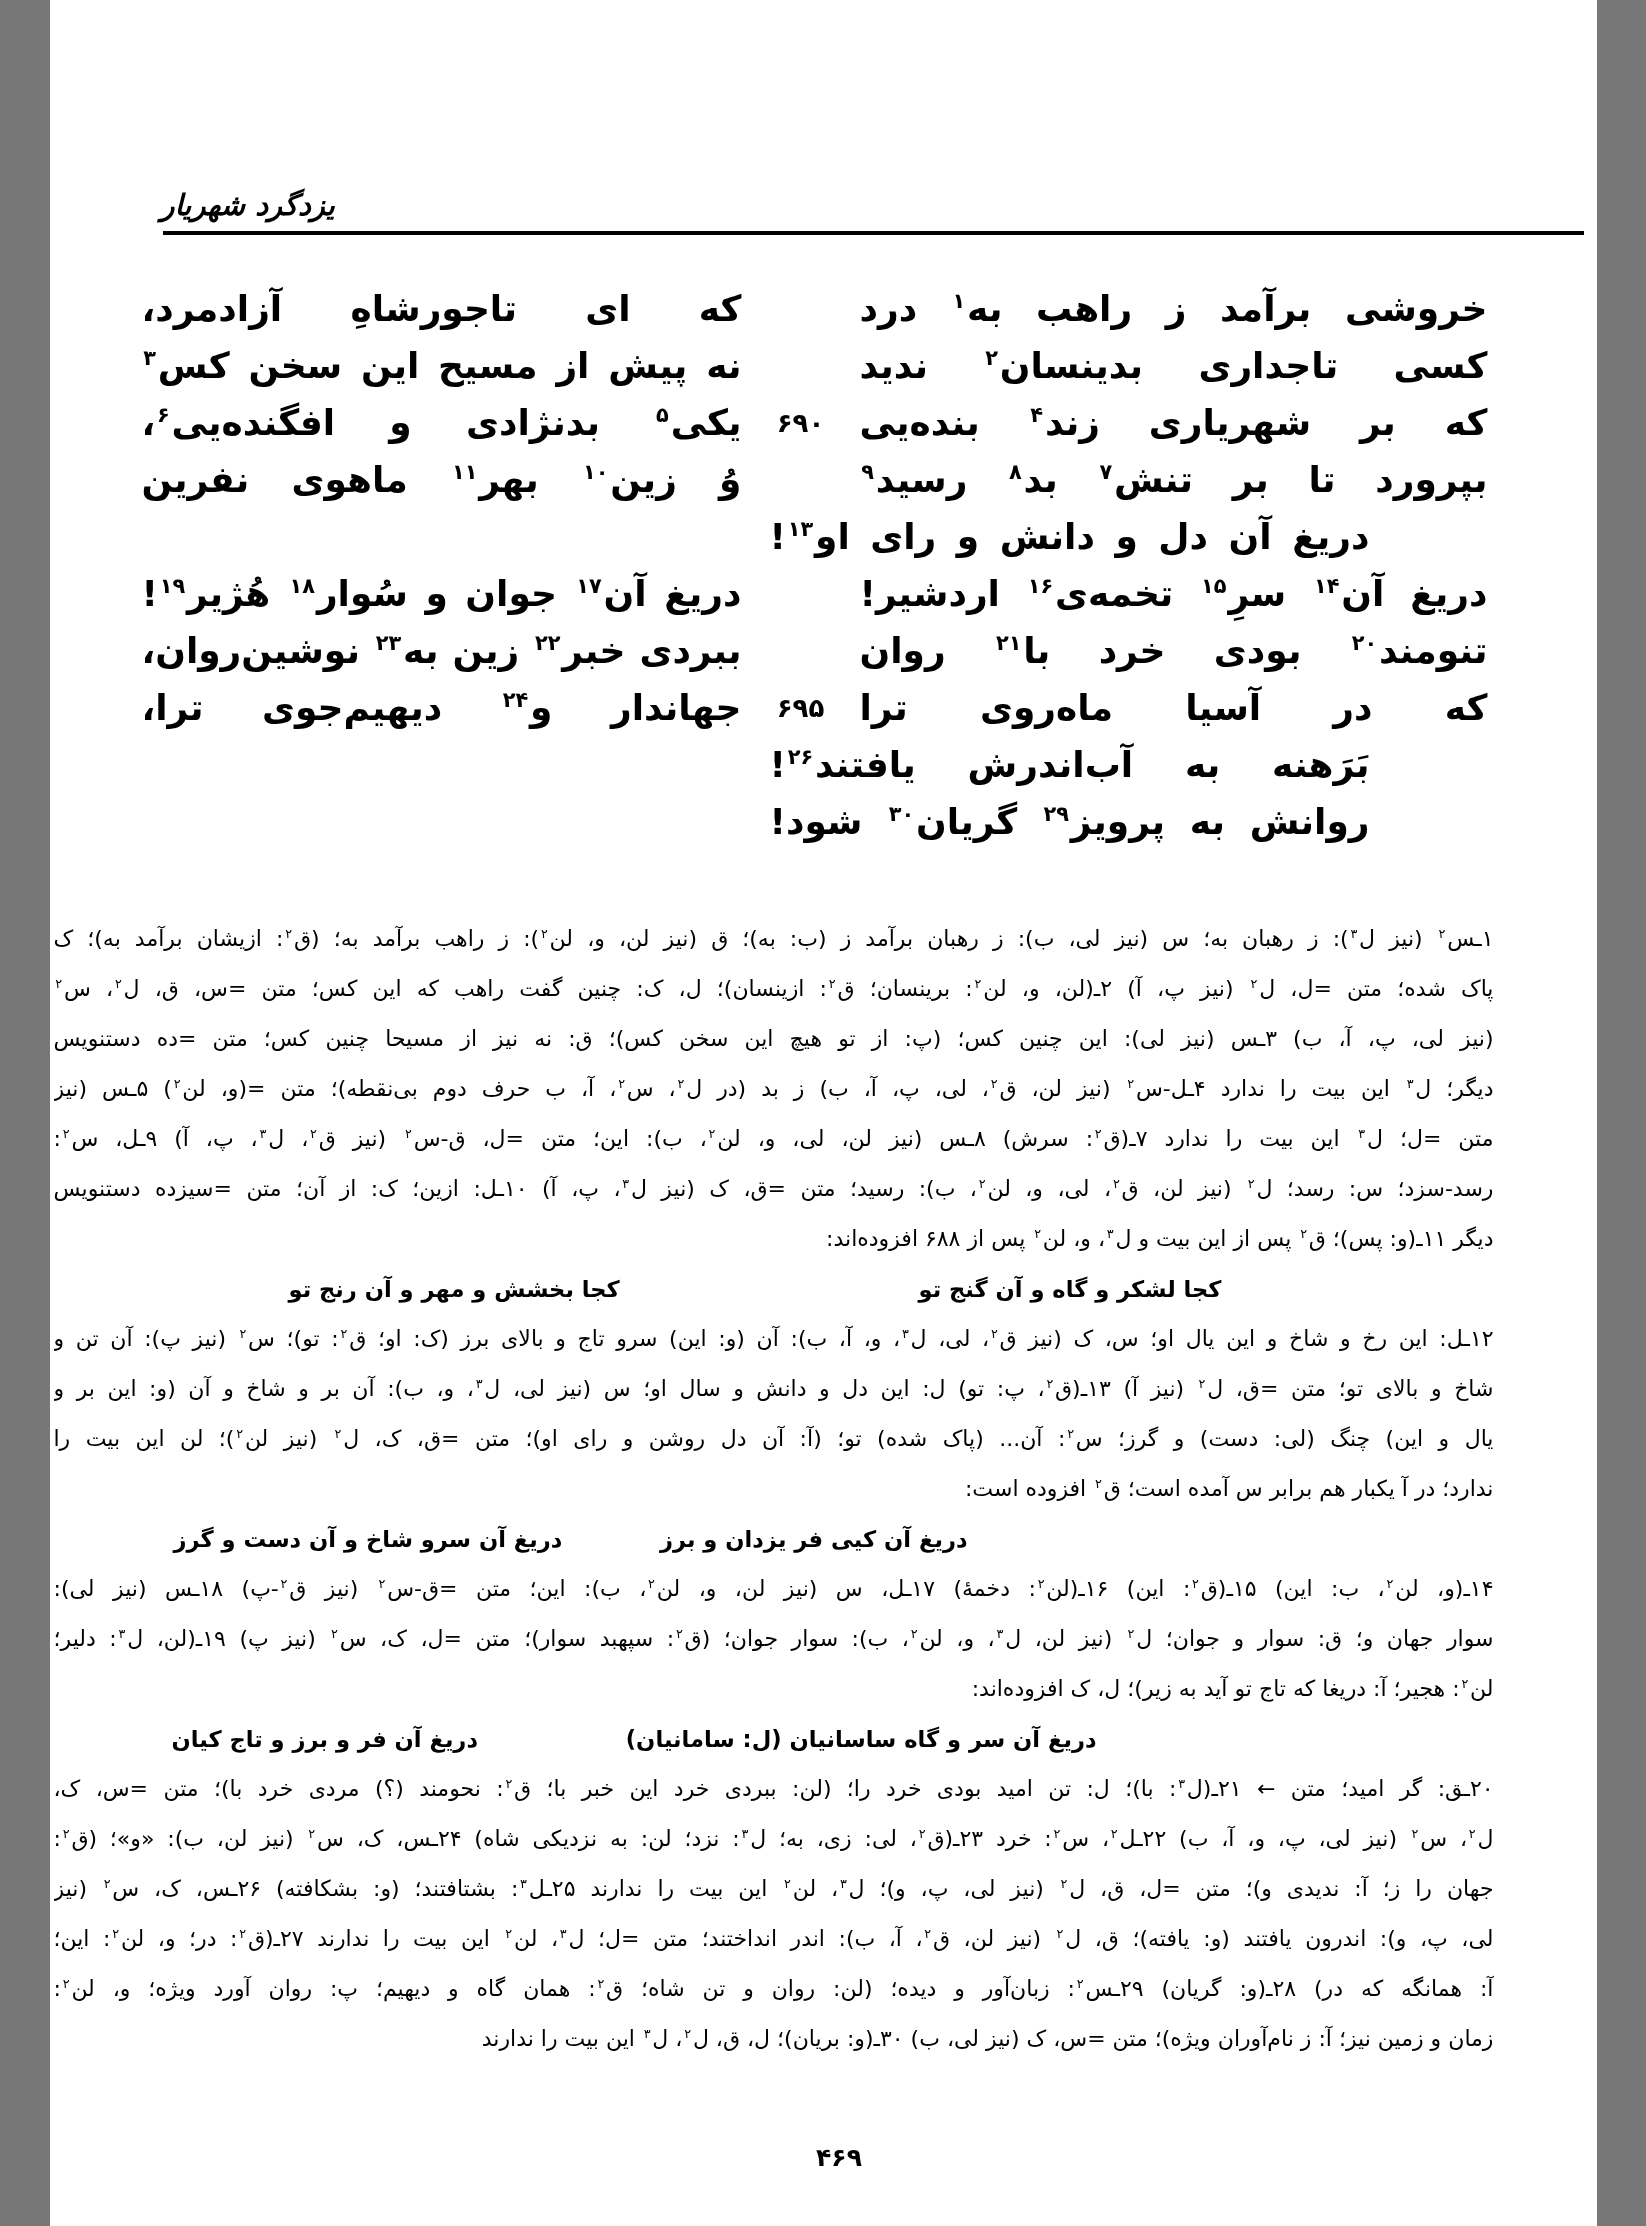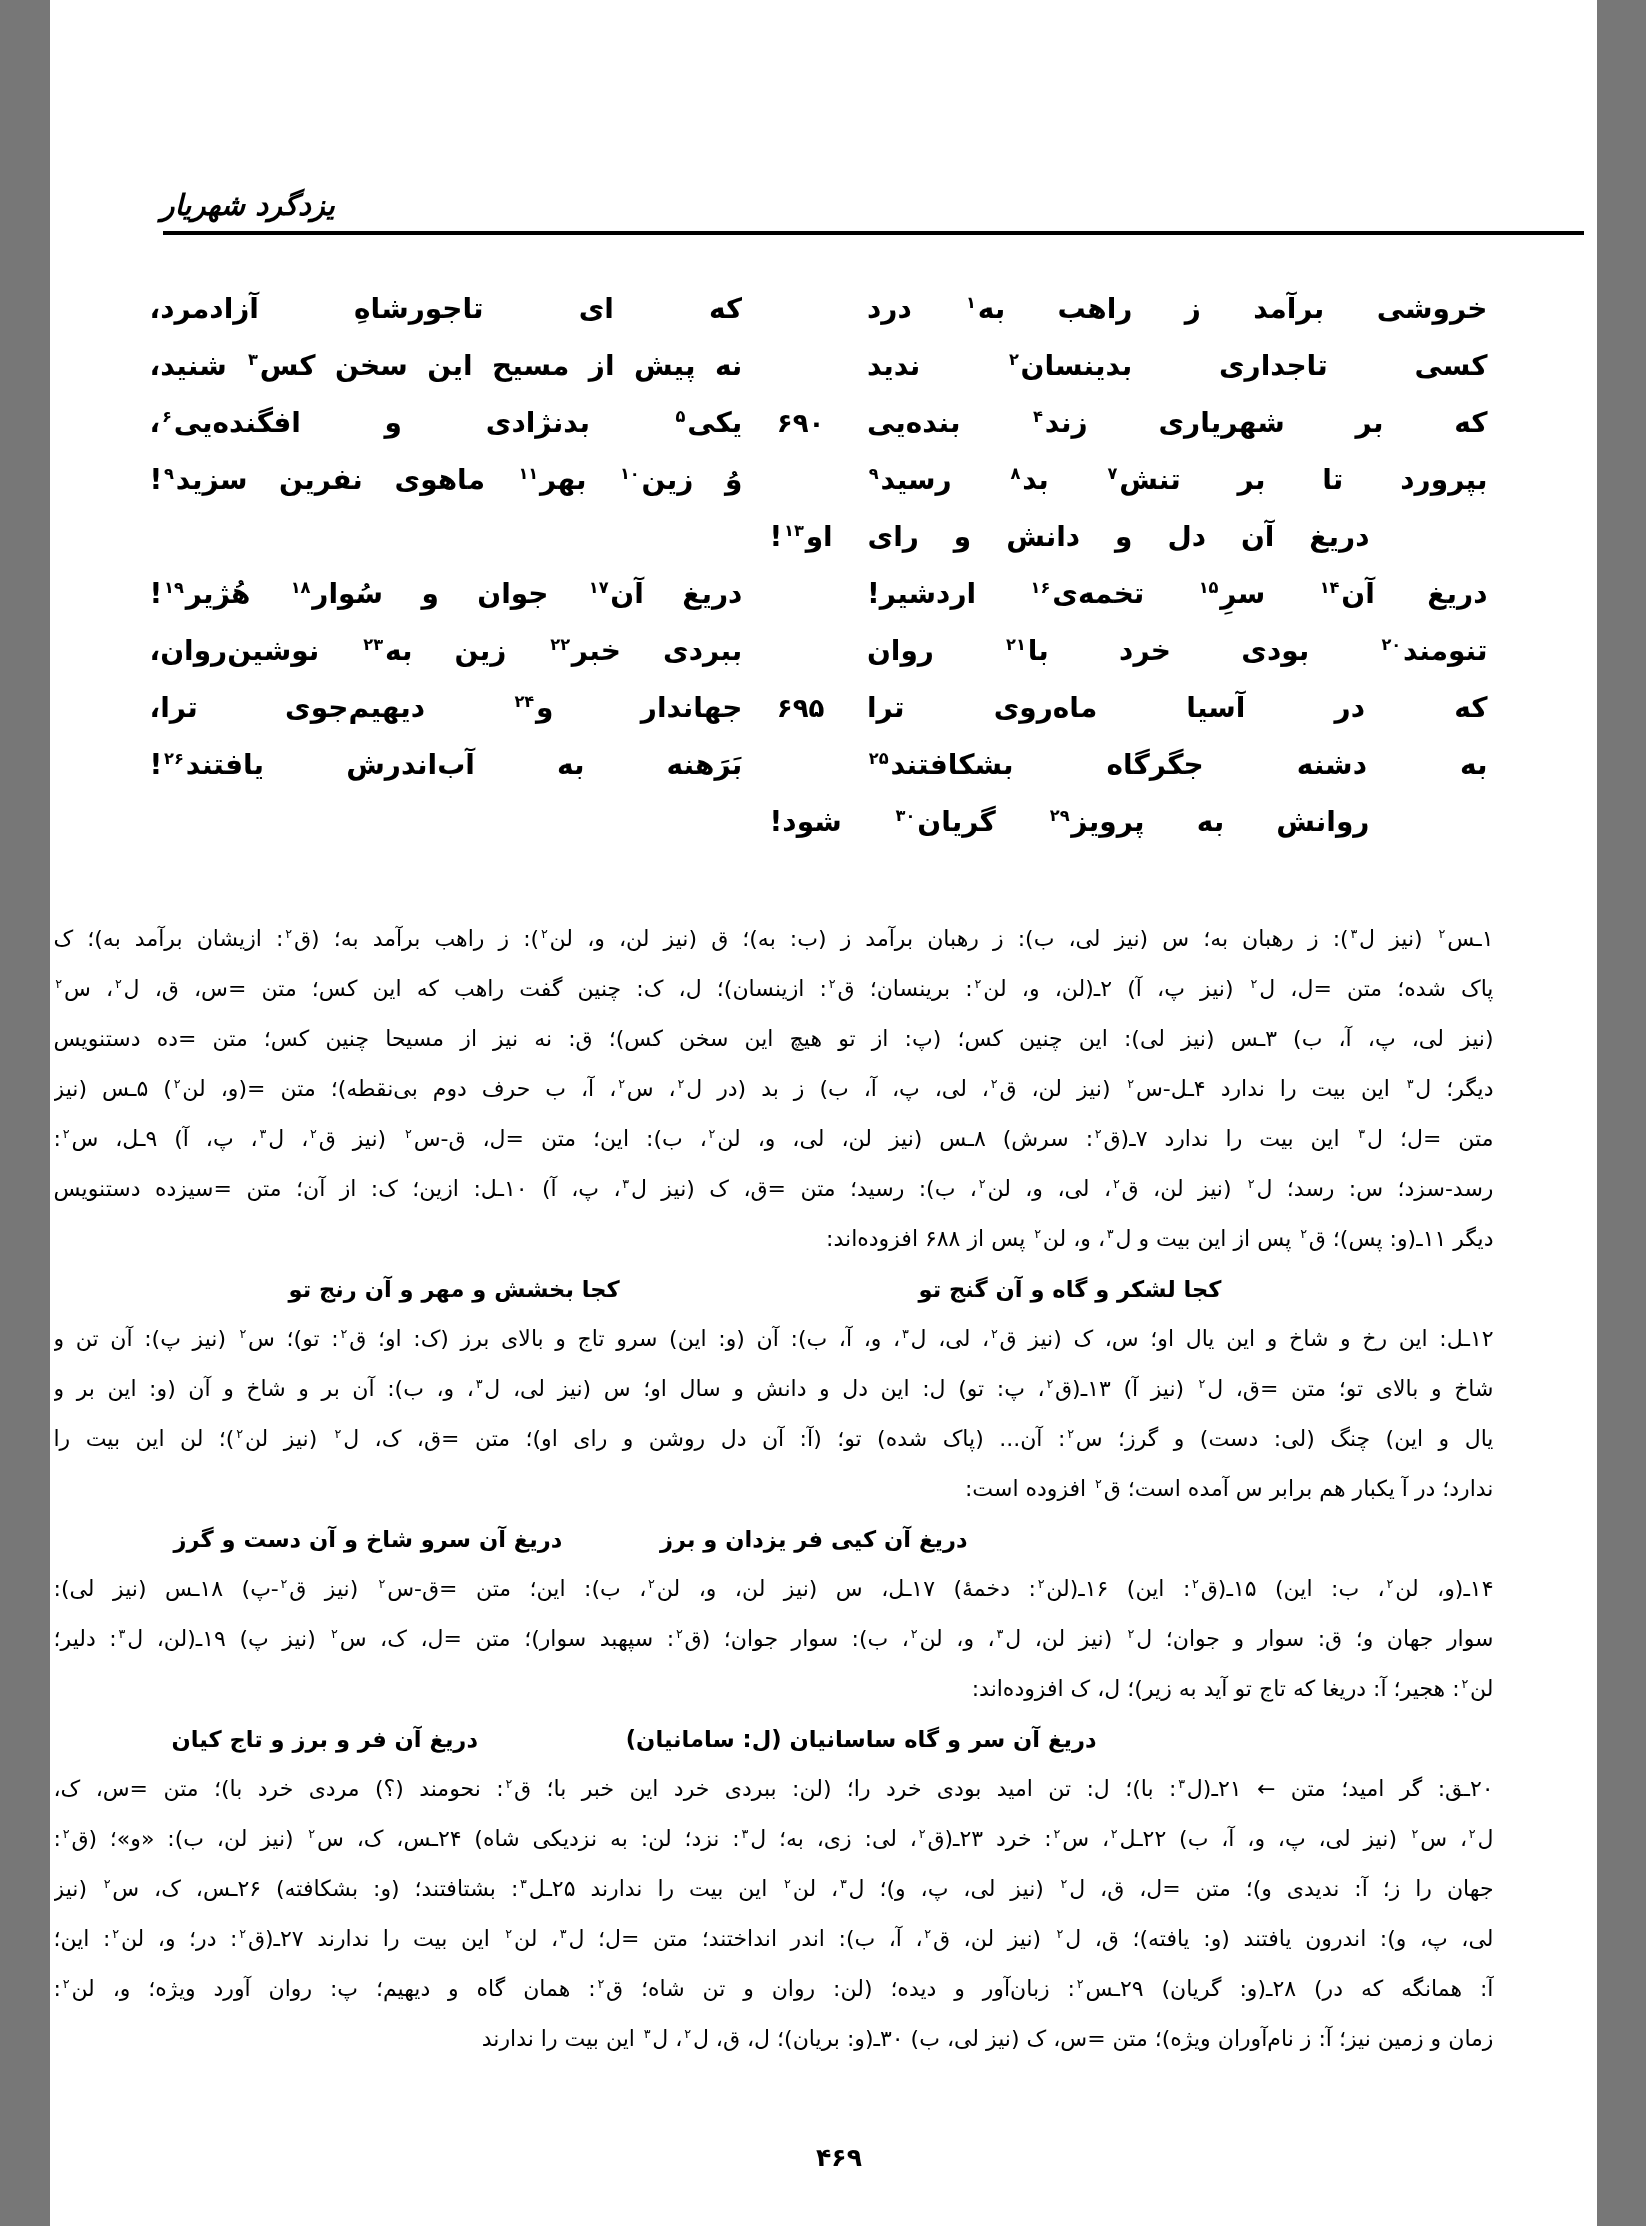--- a/index.html
+++ b/index.html
@@ -20,23 +20,23 @@
     direction:rtl;white-space:nowrap;
   }
   .header-rule{
     position:absolute;left:113px;top:231px;
     width:1421px;height:3.7px;background:#000;
   }
   
   .poem{position:absolute;top:282px;right:109px;width:1346px;}
   .verse-row{display:flex;height:57px;}
   .hemi{
-    font-size:28px;font-weight:bold;line-height:54px;
+    font-size:36px;font-weight:bold;line-height:54px;
     text-align:justify;text-align-last:justify;
-    height:57px;overflow:hidden;margin-left:8px;
+    height:57px;overflow:hidden;
   }
   .hemi.right{width:628px;}
   .hemi.left{width:600px;}
   .vnum{
     width:118px;height:57px;line-height:54px;
     text-align:center;font-size:26px;font-weight:bold;
   }
   sup{
     font-size:0.58em;vertical-align:super;line-height:0;
     font-weight:bold;padding:0 1.8px;
@@ -109,21 +109,20 @@
         <div class="hemi right">تنومند<sup>۲۰</sup> بودی خرد با<sup>۲۱</sup> روان</div>
         <div class="vnum"></div>
         <div class="hemi left">ببردی خبر<sup>۲۲</sup> زین به<sup>۲۳</sup> نوشین‌روان،</div>
       </div>
       <div class="verse-row">
         <div class="hemi right">که در آسیا ماه‌روی ترا</div>
         <div class="vnum">۶۹۵</div>
         <div class="hemi left">جهاندار و<sup>۲۴</sup> دیهیم‌جوی ترا،</div>
       </div>
       <div class="verse-row">
-        <div class="hemi right">به دشنه جگرگاه بشکافتند<sup>۲۵</sup></div>
         <div class="vnum"></div>
         <div class="hemi left">بَرَهنه به آب‌اندرش یافتند<sup>۲۶</sup>!</div>
       </div>
       <div class="verse-row">
         <div class="vnum"></div>
         <div class="hemi left">روانش به پرویز<sup>۲۹</sup> گریان<sup>۳۰</sup> شود!</div>
       </div>
     </div>
 
   <div class="apparatus" id="apparatus">

